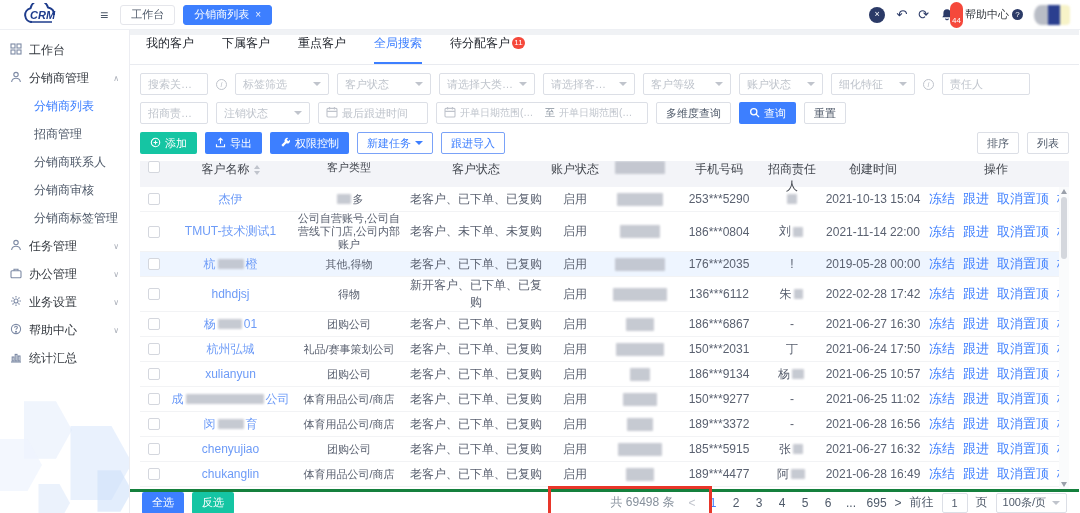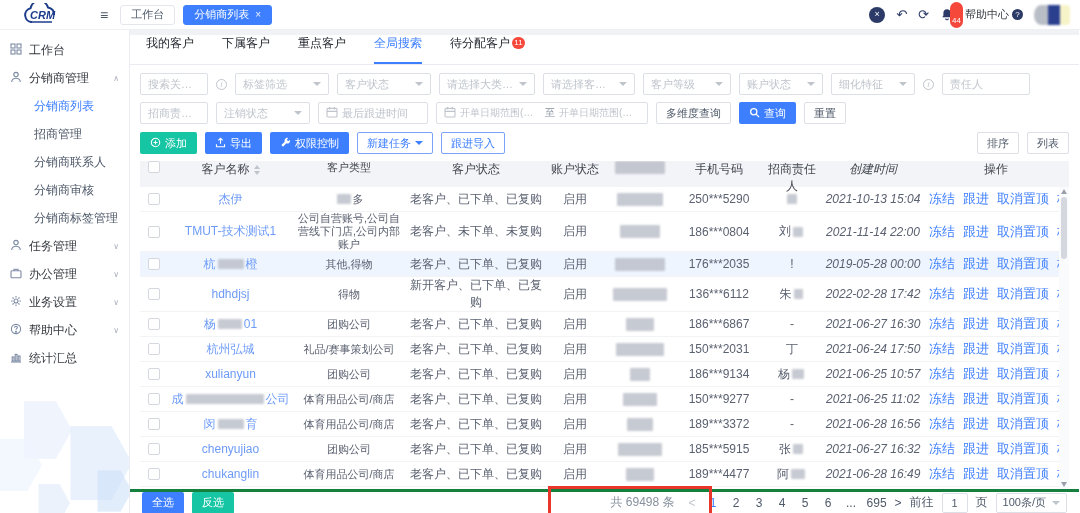--- a/index.html
+++ b/index.html
@@ -80,21 +80,21 @@
   .btn.outline { border-color:#7aa2f8; color:#3d7fff; }
   .btn.plain { border-color:#dcdfe6; color:#4e5969; }
   .a-row { display:flex; gap:8px; padding:1px 10px 7px; align-items:center; flex-shrink:0; }
   .a-row .spacer { flex:1; }
 
   
   .tbl { margin:0 10px; position:relative; flex:1; overflow:hidden; font-size:12px; }
   .thead { display:flex; align-items:flex-start; background:#f3f4f8; height:26px; color:#43474f; }
   .cell { display:flex; align-items:center; justify-content:center; text-align:center; flex-shrink:0; padding:0 2px; }
   .c0{width:28px;} .c1{width:125px;} .c2{width:112px;} .c3{width:142px;} .c4{width:56px;}
-  .c5{width:74px;} .c6{width:84px;} .c7{width:62px;} .c8{width:100px;font-style:italic;} .c9{flex:1;}
+  .c5{width:74px;} .c6{width:84px;} .c7{width:62px;} .c8{width:100px;} .c9{flex:1;}
   .trow { display:flex; align-items:center; min-height:25px; border-bottom:1px solid #f2f3f5; color:#5a6170; }
   .trow.hl { background:#eef5ff; }
   .cb { width:12px; height:12px; border:1px solid #d4d7de; border-radius:2px; background:#fff; cursor:pointer; }
   .name-link { color:#6d9bf7; cursor:pointer; }
   .soft { filter:blur(.6px); }
   .c2 { font-size:11px; line-height:13px; flex-wrap:wrap; }
   .redact { display:inline-block; height:10px; border-radius:1px; background:#b9bdc7;
     filter:blur(1.2px); opacity:.8; vertical-align:middle; margin:0 2px; }
   .redact.big { height:13px; }
   .act-link { color:#4080ff; font-size:13px; margin:0 4px; cursor:pointer; white-space:nowrap; }
@@ -427,21 +427,21 @@
             </div>
             <div class="cell c2">
               <span class="redact" style="width: 14px;"></span>
               <span>多</span>
             </div>
             <div class="cell c3">老客户、已下单、已复购</div>
             <div class="cell c4">启用</div>
             <div class="cell c5">
               <span class="redact big" style="width: 46px;"></span>
             </div>
-            <div class="cell c6">250***5290</div>
+            <div class="cell c6">253***5290</div>
             <div class="cell c7">
               <span class="redact" style="width: 10px;"></span>
             </div>
             <div class="cell c8">2021-10-13 15:04</div>
             <div class="cell c9">
               <span class="act-link">冻结</span>
               <span class="act-link">跟进</span>
               <span class="act-link">取消置顶</span>
               <span class="act-link">标签</span>
             </div>

